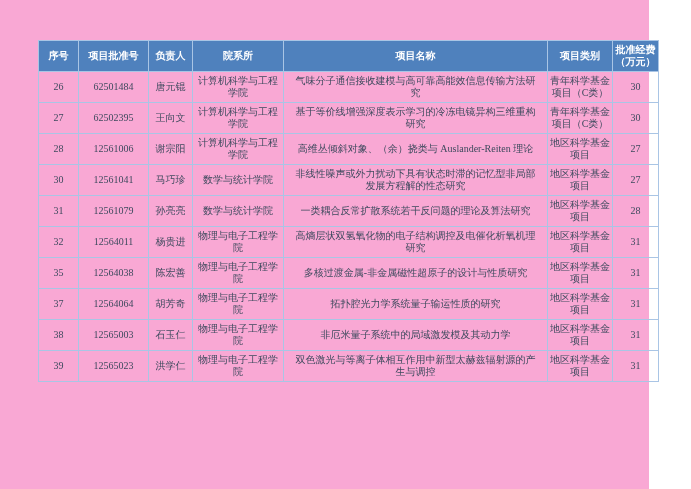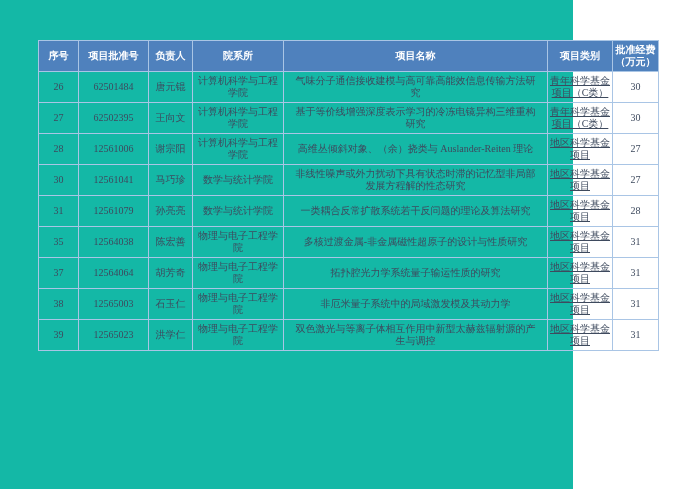--- a/index.html
+++ b/index.html
@@ -8,23 +8,23 @@
     background: #ffffff;
   }
   body {
     width: 691px;
     height: 489px;
     overflow: hidden;
     font-family: "Liberation Serif", "DejaVu Serif", serif;
   }
   .page {
     position: relative;
-    width: 573px;
+    width: 649px;
     height: 489px;
-    background: #14b8a6;
+    background: #f9a8d4;
   }
   table.grant-table {
     position: absolute;
     left: 38px;
     top: 40px;
     width: 620px;
     border-collapse: collapse;
     table-layout: fixed;
     border: 1px solid #8FB2DB;
   }
@@ -50,21 +50,20 @@
     font-size: 10px;
     line-height: 12.5px;
     height: 28px;
     padding: 1px 2px;
   }
   table.grant-table td.cell-title {
     padding: 1px 10px;
   }
   table.grant-table td.cell-category {
     padding: 1px 1px;
-    text-decoration: underline;
   }
 </style>
 </head>
 <body>
 
 <div class="page">
   <table class="grant-table">
     <colgroup>
       <col style="width:40px">
       <col style="width:70px">
@@ -126,20 +125,29 @@
         <tr>
           <td>31</td>
           <td>12561079</td>
           <td>孙亮亮</td>
           <td>数学与统计学院</td>
           <td class="cell-title">一类耦合反常扩散系统若干反问题的理论及算法研究</td>
           <td class="cell-category">地区科学基金项目</td>
           <td>28</td>
         </tr>
         <tr>
+          <td>32</td>
+          <td>12564011</td>
+          <td>杨贵进</td>
+          <td>物理与电子工程学院</td>
+          <td class="cell-title">高熵层状双氢氧化物的电子结构调控及电催化析氧机理研究</td>
+          <td class="cell-category">地区科学基金项目</td>
+          <td>31</td>
+        </tr>
+        <tr>
           <td>35</td>
           <td>12564038</td>
           <td>陈宏善</td>
           <td>物理与电子工程学院</td>
           <td class="cell-title">多核过渡金属-非金属磁性超原子的设计与性质研究</td>
           <td class="cell-category">地区科学基金项目</td>
           <td>31</td>
         </tr>
         <tr>
           <td>37</td>

